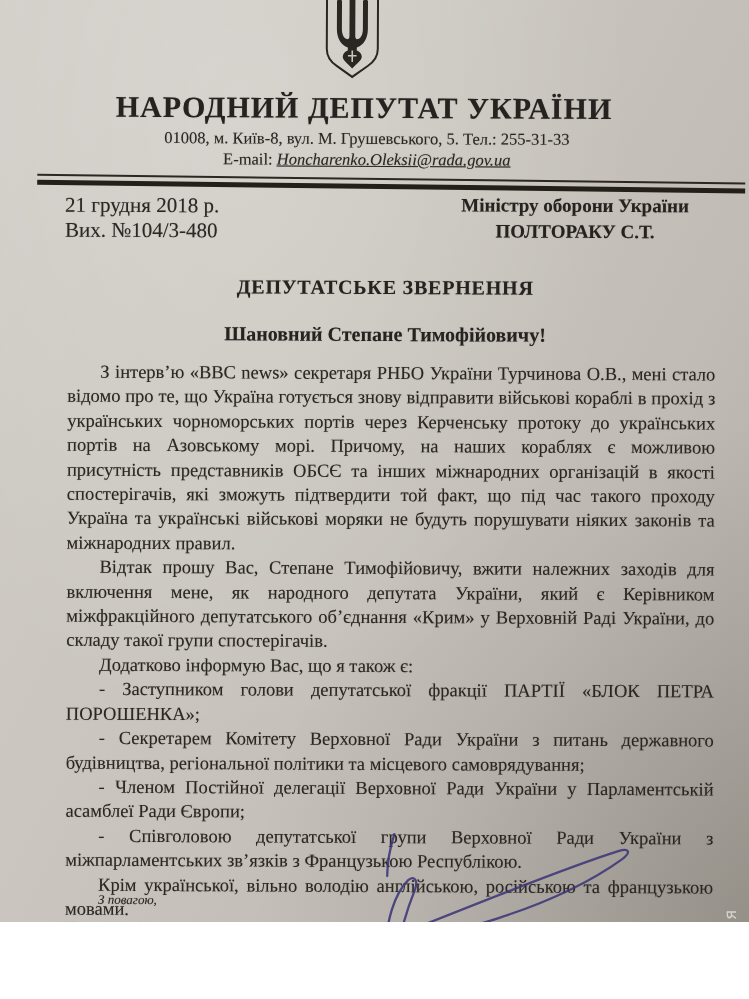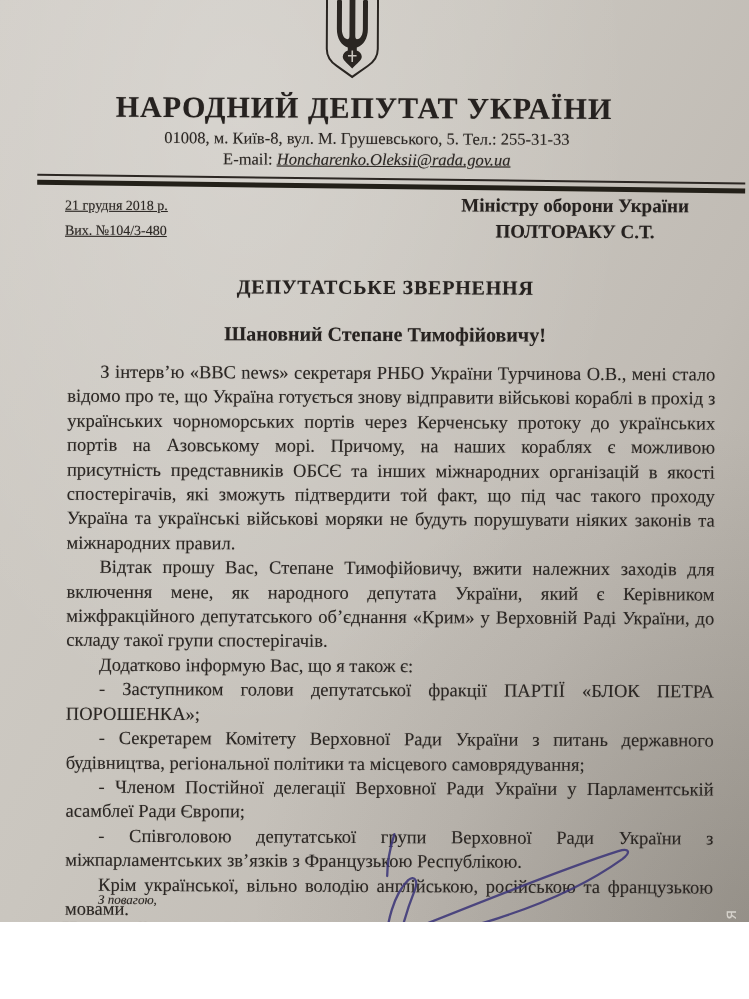--- a/index.html
+++ b/index.html
@@ -36,21 +36,21 @@
     text-align: center; font-size: 16.5px; color: #2b2724;
   }
   .org-email .addr { font-style: italic; text-decoration: underline; }
 
   .rule {
     position: absolute; top: 178px; left: 36px; right: 5px; height: 4px;
     border-top: 2.5px solid #2c2723; border-bottom: 5px solid #232019;
     transform: rotate(0.45deg);
   }
 
-  .meta-date { position: absolute; top: 194px; left: 64px; font-size: 14px; line-height: 25px; text-decoration: underline; }
+  .meta-date { position: absolute; top: 194px; left: 64px; font-size: 21px; line-height: 25px; }
   .meta-recipient {
     position: absolute; top: 192px; right: 34px; width: 282px;
     text-align: center; font-weight: bold; font-size: 19px; line-height: 26px; color: #262220;
   }
 
   .doc-title {
     position: absolute; top: 276px; left: 0; width: 749px; text-align: center;
     font-weight: bold; font-size: 20px; letter-spacing: 0.8px; color: #262220;
   }
   .doc-title .shift, .salutation .shift { display: inline-block; transform: translateX(10px); }

